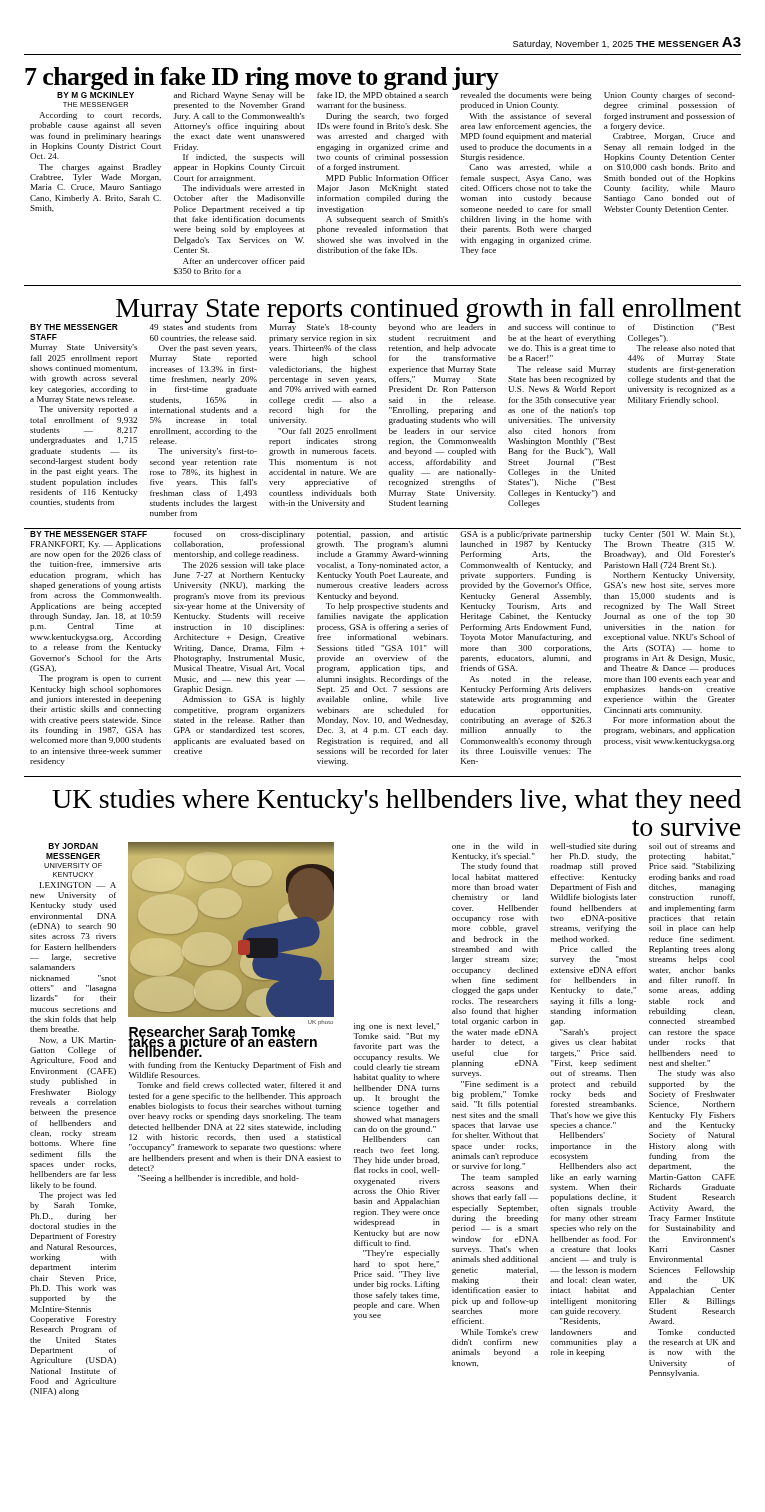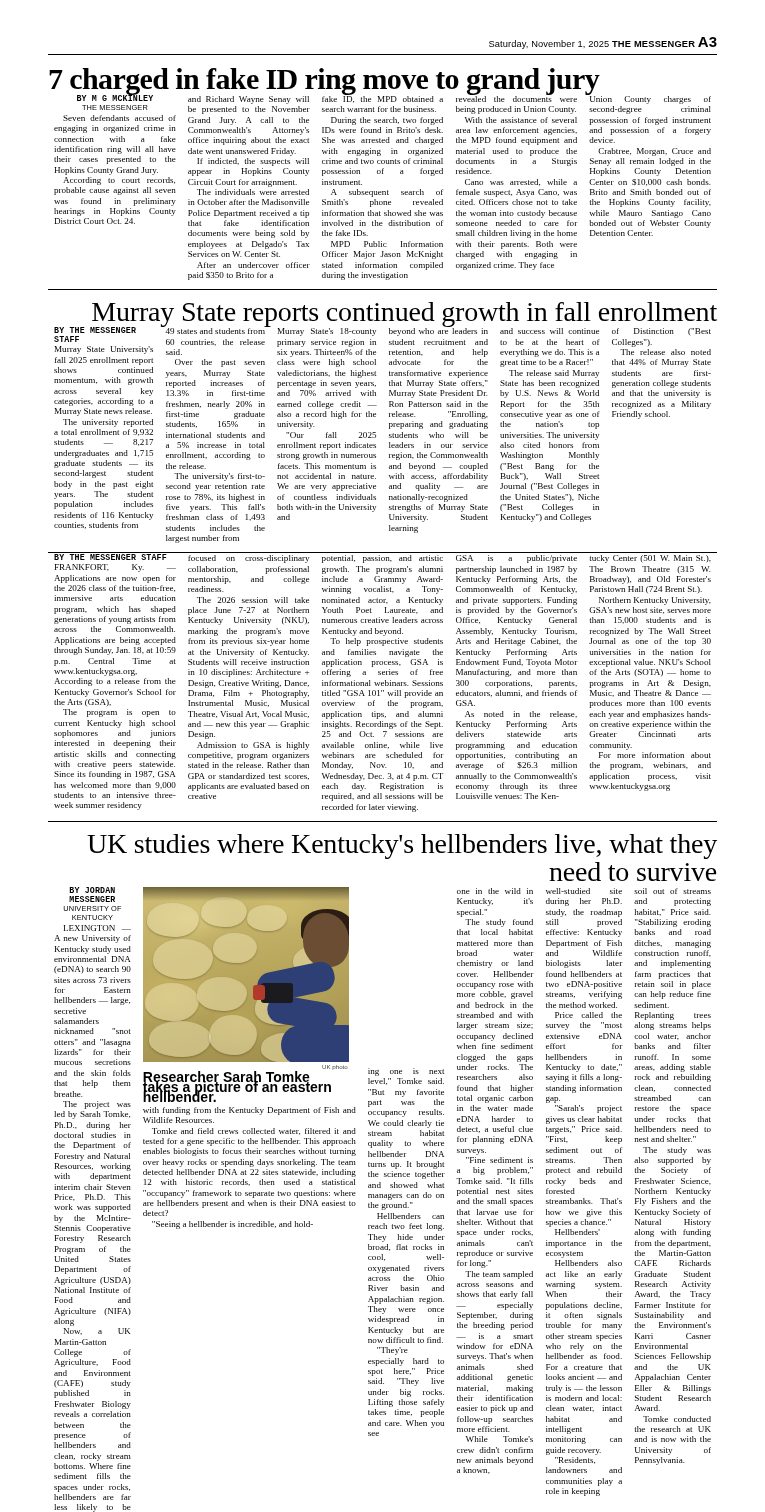--- a/index.html
+++ b/index.html
@@ -12,21 +12,21 @@
     height: 1512px;
     font-family: "Liberation Serif", serif;
     color: #000;
     -webkit-font-smoothing: antialiased;
   }
   .page {
     position: relative;
     width: 765px;
     height: 1512px;
     box-sizing: border-box;
-    padding: 0 48px;
+    padding: 0 24px;
     overflow: hidden;
   }
 
   
   .masthead {
     padding-top: 33px;
     text-align: right;
     font-family: "Liberation Sans", sans-serif;
     font-size: 9.3px;
     letter-spacing: .1px;
@@ -37,42 +37,42 @@
   .masthead .pagenum { font-weight: bold; font-size: 15px; letter-spacing: 0; }
   .rule-top {
     border-top: 1.6px solid #000;
     margin-top: 4px;
   }
 
   
   h1.hl {
     font-family: "Liberation Serif", serif;
     font-weight: bold;
-    font-size: 30px;
+    font-size: 26px;
     line-height: 1.0;
     margin: 9px 0 0 0;
     letter-spacing: -0.6px;
   }
   h2.hl2 {
     font-family: "Liberation Serif", serif;
     font-weight: normal;
     font-size: 28px;
     line-height: 1.0;
     margin: 8px 0 0 0;
     text-align: right;
     letter-spacing: -0.2px;
   }
   h2.hl2.bold {
     font-weight: bold;
     letter-spacing: -0.5px;
     font-size: 29px;
   }
 
   .byline {
-    font-family: Liberation Mono, monospace;
+    font-family: Liberation Sans, sans-serif;
     font-weight: bold;
     font-size: 8.3px;
     letter-spacing: .15px;
     text-align: center;
     margin: 0;
     padding: 0;
   }
   .byline-sub {
     font-family: "Liberation Sans", sans-serif;
     font-weight: normal;
@@ -203,34 +203,34 @@
     <span class="pagenum">A3</span>
   </div>
   <div class="rule-top"></div>
 
   <div>
     <h1 class="hl">7 charged in fake ID ring move to grand jury</h1>
     <div class="cols">
       <div class="col">
         <div class="byline">BY M G MCKINLEY</div>
         <div class="byline-sub">THE MESSENGER</div>
-        <p>Seven defendants accused of engaging in organized crime in connection with a fake identification ring will all have their cases presented to the Hopkins County Grand Jury.</p>
         <p>According to court records, probable cause against all seven was found in preliminary hearings in Hopkins County District Court Oct. 24.</p>
+        <p>The charges against Bradley Crabtree, Tyler Wade Morgan, Maria C. Cruce, Mauro Santiago Cano, Kimberly A. Brito, Sarah C. Smith,</p>
       </div>
       <div class="col">
         <p class="noind">and Richard Wayne Senay will be presented to the November Grand Jury. A call to the Commonwealth's Attorney's office inquiring about the exact date went unanswered Friday.</p>
         <p>If indicted, the suspects will appear in Hopkins County Circuit Court for arraignment.</p>
         <p>The individuals were arrested in October after the Madisonville Police Department received a tip that fake identification documents were being sold by employees at Delgado's Tax Services on W. Center St.</p>
         <p>After an undercover officer paid $350 to Brito for a</p>
       </div>
       <div class="col">
         <p class="noind">fake ID, the MPD obtained a search warrant for the business.</p>
         <p>During the search, two forged IDs were found in Brito's desk. She was arrested and charged with engaging in organized crime and two counts of criminal possession of a forged instrument.</p>
+        <p>MPD Public Information Officer Major Jason McKnight stated information compiled during the investigation</p>
         <p>A subsequent search of Smith's phone revealed information that showed she was involved in the distribution of the fake IDs.</p>
-        <p>MPD Public Information Officer Major Jason McKnight stated information compiled during the investigation</p>
       </div>
       <div class="col">
         <p class="noind">revealed the documents were being produced in Union County.</p>
         <p>With the assistance of several area law enforcement agencies, the MPD found equipment and material used to produce the documents in a Sturgis residence.</p>
         <p>Cano was arrested, while a female suspect, Asya Cano, was cited. Officers chose not to take the woman into custody because someone needed to care for small children living in the home with their parents. Both were charged with engaging in organized crime. They face</p>
       </div>
       <div class="col">
         <p class="noind">Union County charges of second-degree criminal possession of forged instrument and possession of a forgery device.</p>
         <p>Crabtree, Morgan, Cruce and Senay all remain lodged in the Hopkins County Detention Center on $10,000 cash bonds. Brito and Smith bonded out of the Hopkins County facility, while Mauro Santiago Cano bonded out of Webster County Detention Center.</p>
       </div>
@@ -303,22 +303,22 @@
   <div class="sep"></div>
 
   <div>
     <h2 class="hl2">UK studies where Kentucky's hellbenders live, what they need to survive</h2>
     <div class="cols">
 
       <div class="col">
         <div class="byline">BY JORDAN MESSENGER</div>
         <div class="byline-sub">UNIVERSITY OF KENTUCKY</div>
         <p>LEXINGTON — A new University of Kentucky study used environmental DNA (eDNA) to search 90 sites across 73 rivers for Eastern hellbenders — large, secretive salamanders nicknamed "snot otters" and "lasagna lizards" for their mucous secretions and the skin folds that help them breathe.</p>
+        <p>Now, a UK Martin-Gatton College of Agriculture, Food and Environment (CAFE) study published in Freshwater Biology reveals a correlation between the presence of hellbenders and clean, rocky stream bottoms. Where fine sediment fills the spaces under rocks, hellbenders are far less likely to be found.</p>
         <p>The project was led by Sarah Tomke, Ph.D., during her doctoral studies in the Department of Forestry and Natural Resources, working with department interim chair Steven Price, Ph.D. This work was supported by the McIntire-Stennis Cooperative Forestry Research Program of the United States Department of Agriculture (USDA) National Institute of Food and Agriculture (NIFA) along</p>
-        <p>Now, a UK Martin-Gatton College of Agriculture, Food and Environment (CAFE) study published in Freshwater Biology reveals a correlation between the presence of hellbenders and clean, rocky stream bottoms. Where fine sediment fills the spaces under rocks, hellbenders are far less likely to be found.</p>
       </div>
 
       <div class="col">
         <div class="photo-wrap">
           <div class="photo">
             <div class="water"></div>
             <div class="rocks">
               <span style="left:4px;  top:16px;  width:52px; height:34px;"></span>
               <span style="left:58px; top:10px;  width:46px; height:30px;"></span>
               <span style="left:104px;top:18px;  width:40px; height:26px;"></span>

